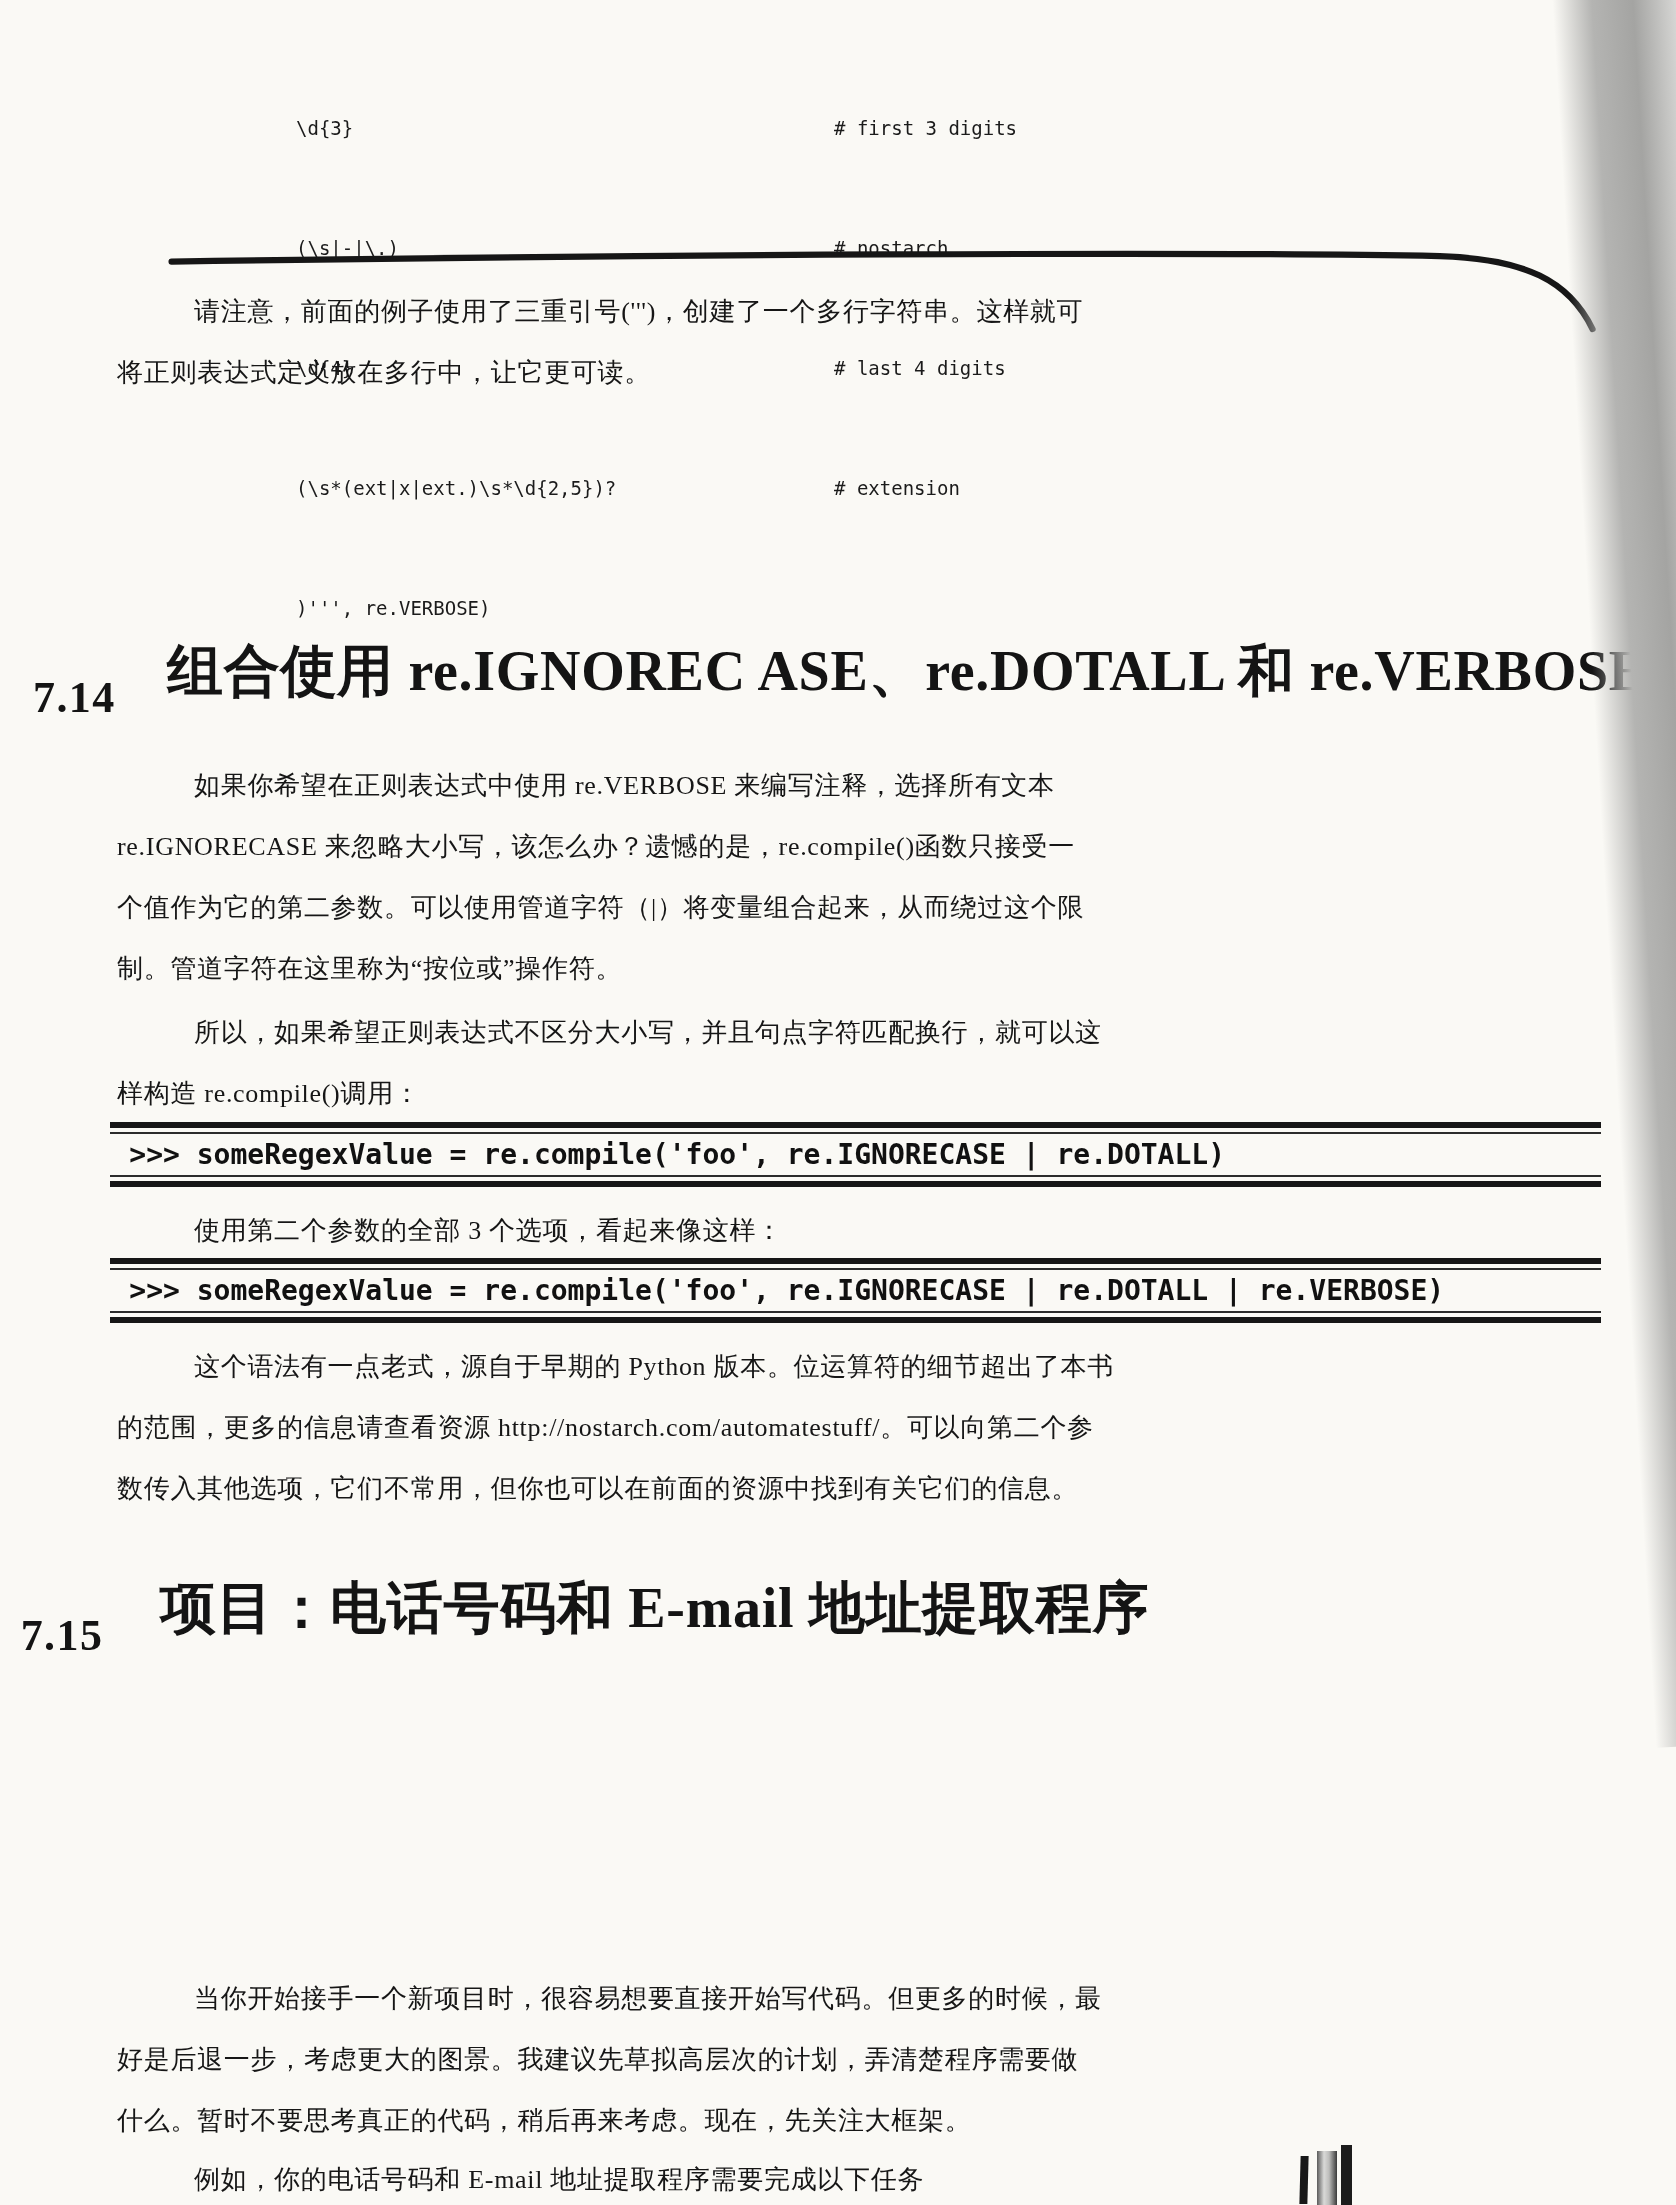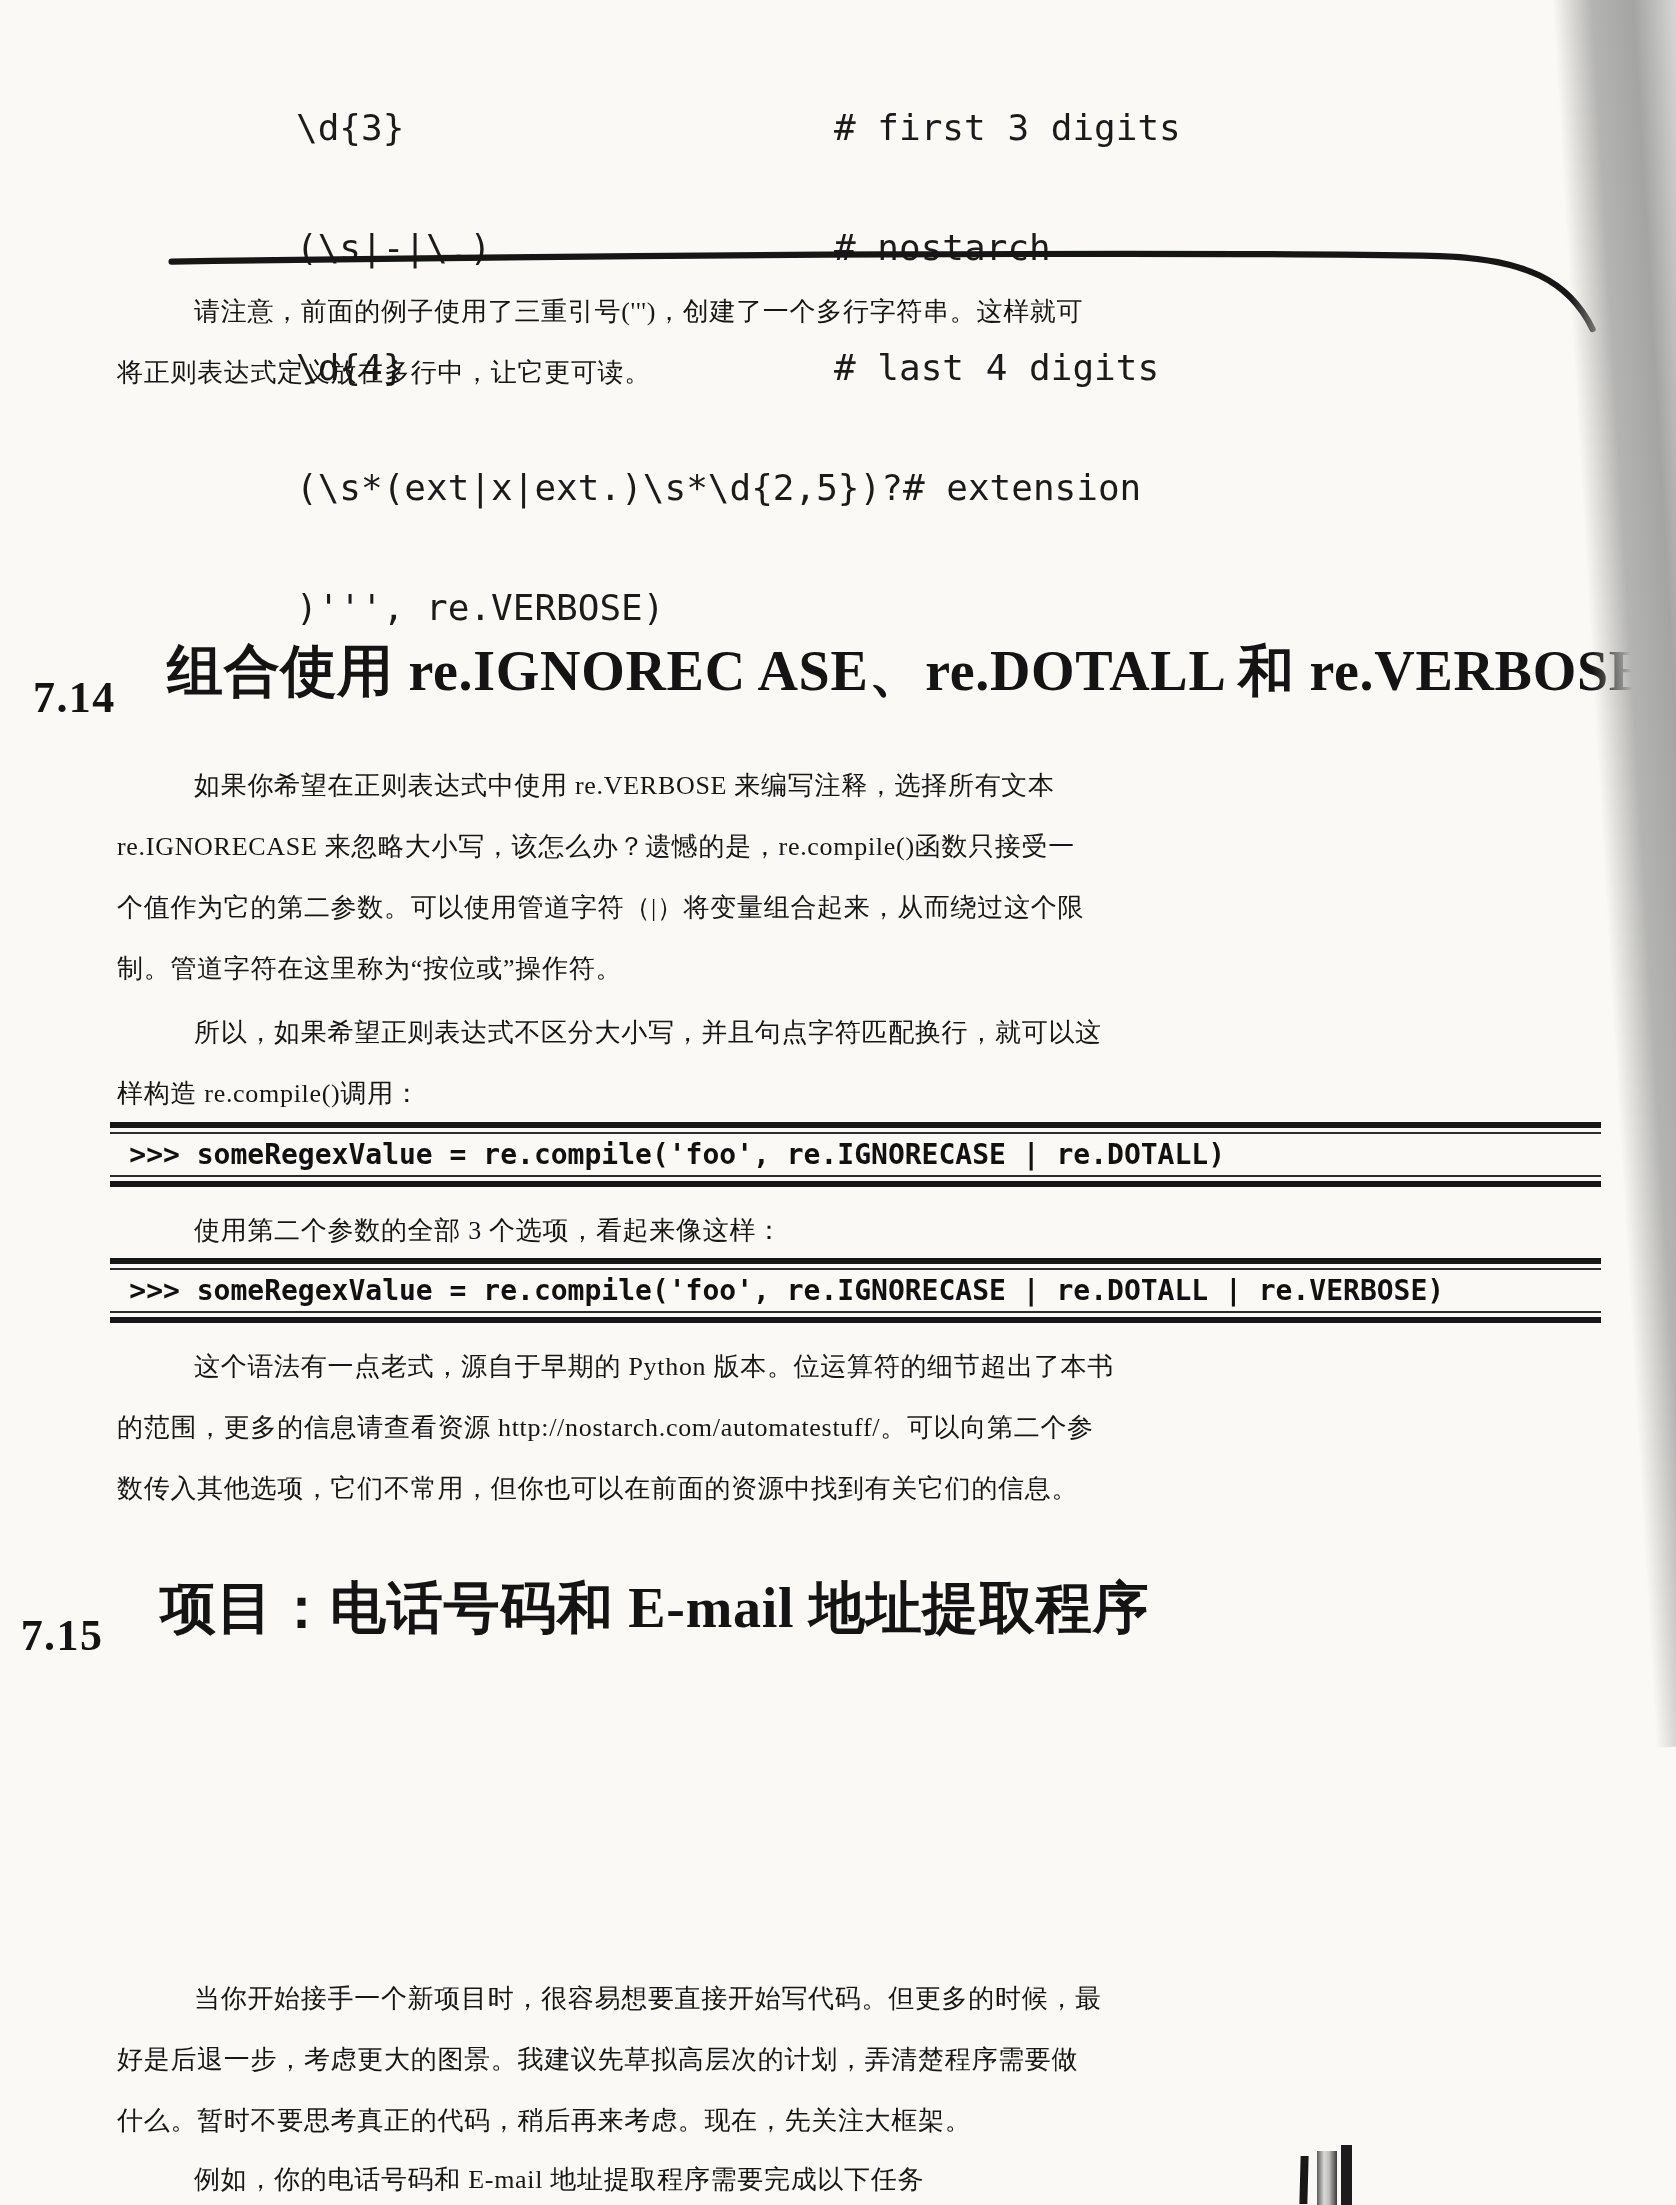--- a/index.html
+++ b/index.html
@@ -25,21 +25,21 @@
       #a4a4a2 45%,
       #d9d9d7 70%,
       #ffffff 88%,
       #ffffff 100%);
     pointer-events:none;
   }
   
   .topcode{
     position:absolute;left:296px;top:27.6px;
     font-family:"DejaVu Sans Mono","Liberation Mono",monospace;
-    font-size:36px;line-height:40px;color:#1b1b1b;
+    font-size:19px;line-height:40px;color:#1b1b1b;
     white-space:pre;
   }
   .topcode .row{display:flex;}
   .topcode .c{min-width:538px;}
   .curve-svg{position:absolute;left:0;top:0;pointer-events:none;}
   
   .para{position:absolute;left:117px;width:1468px;}
   .bline{
     font-size:26px;line-height:61px;letter-spacing:0.7px;
     white-space:nowrap;color:#161616;

